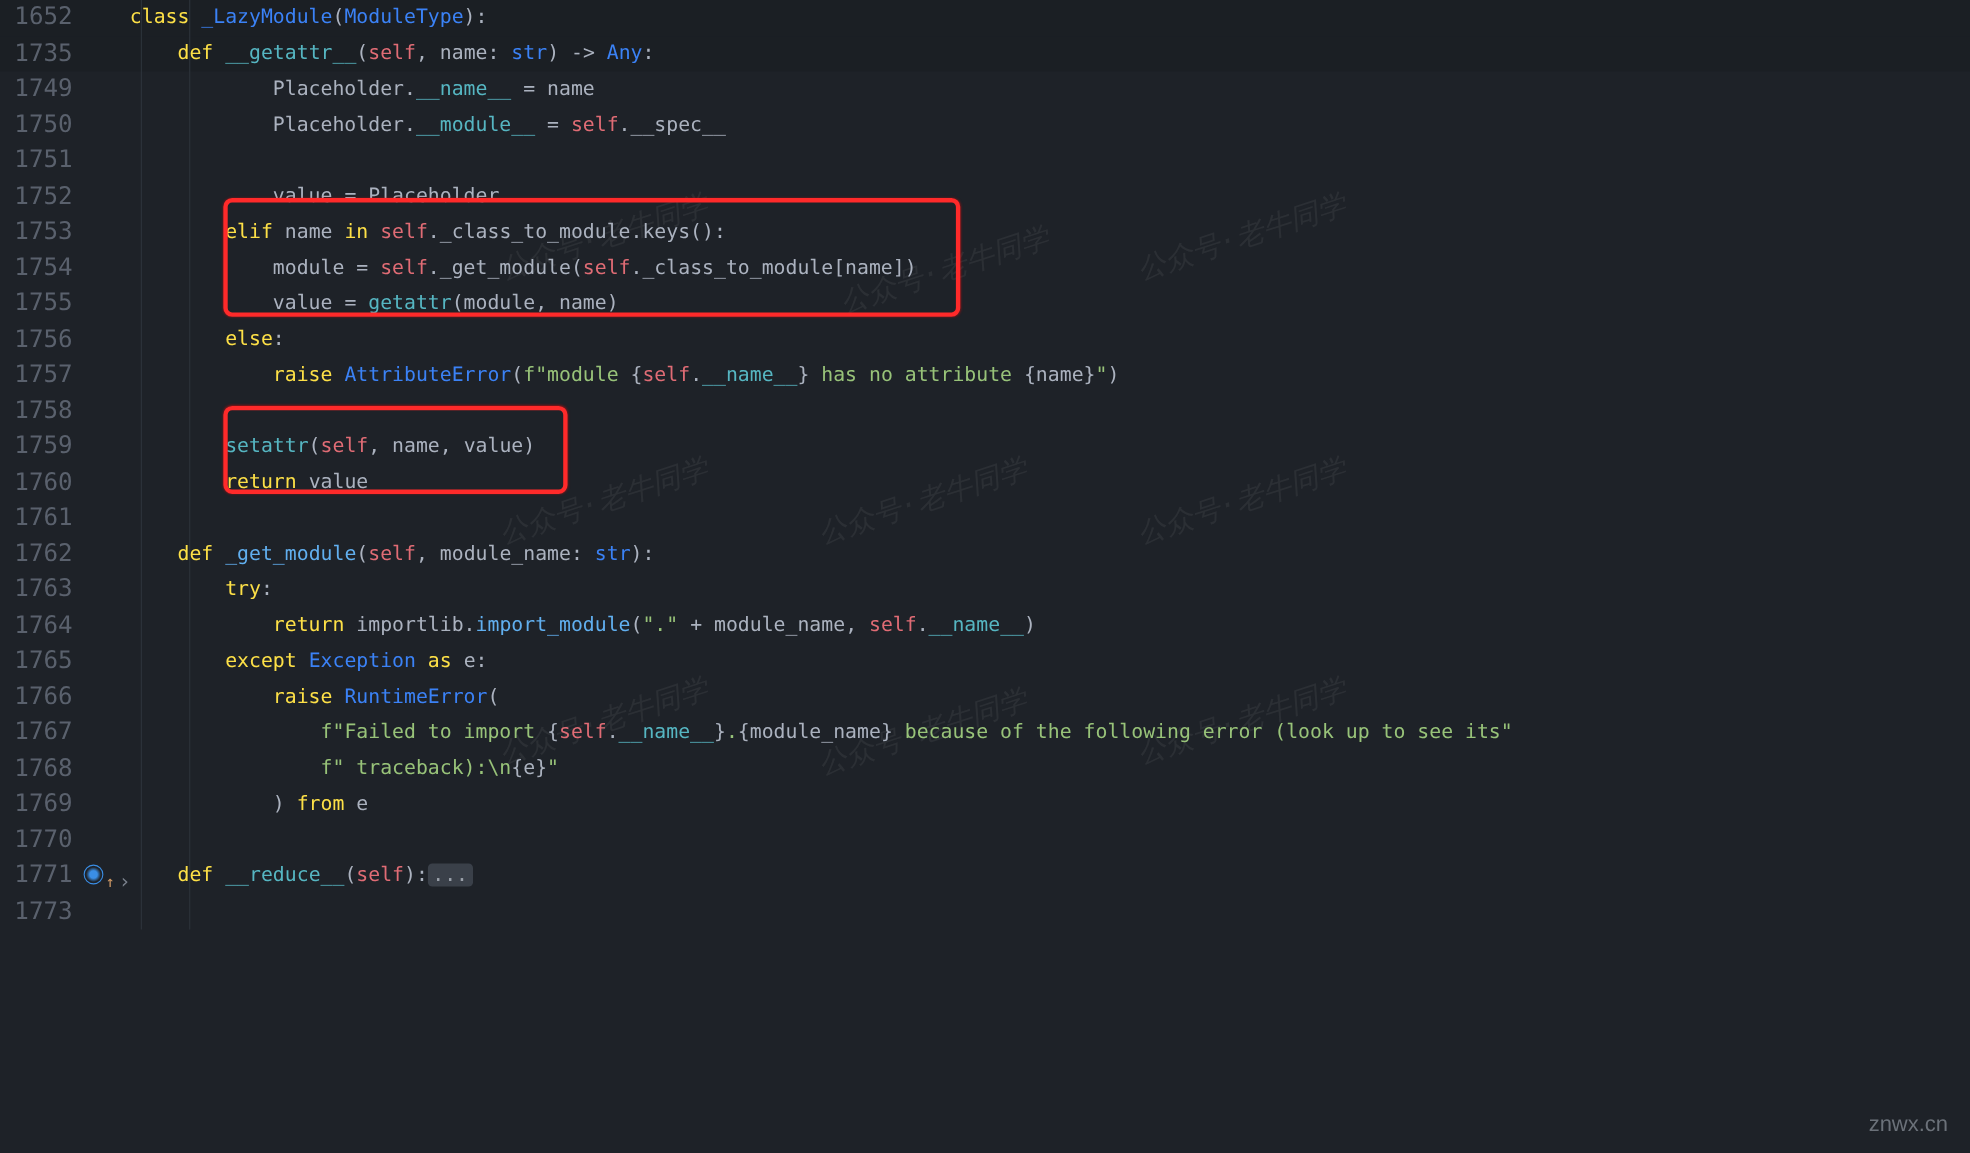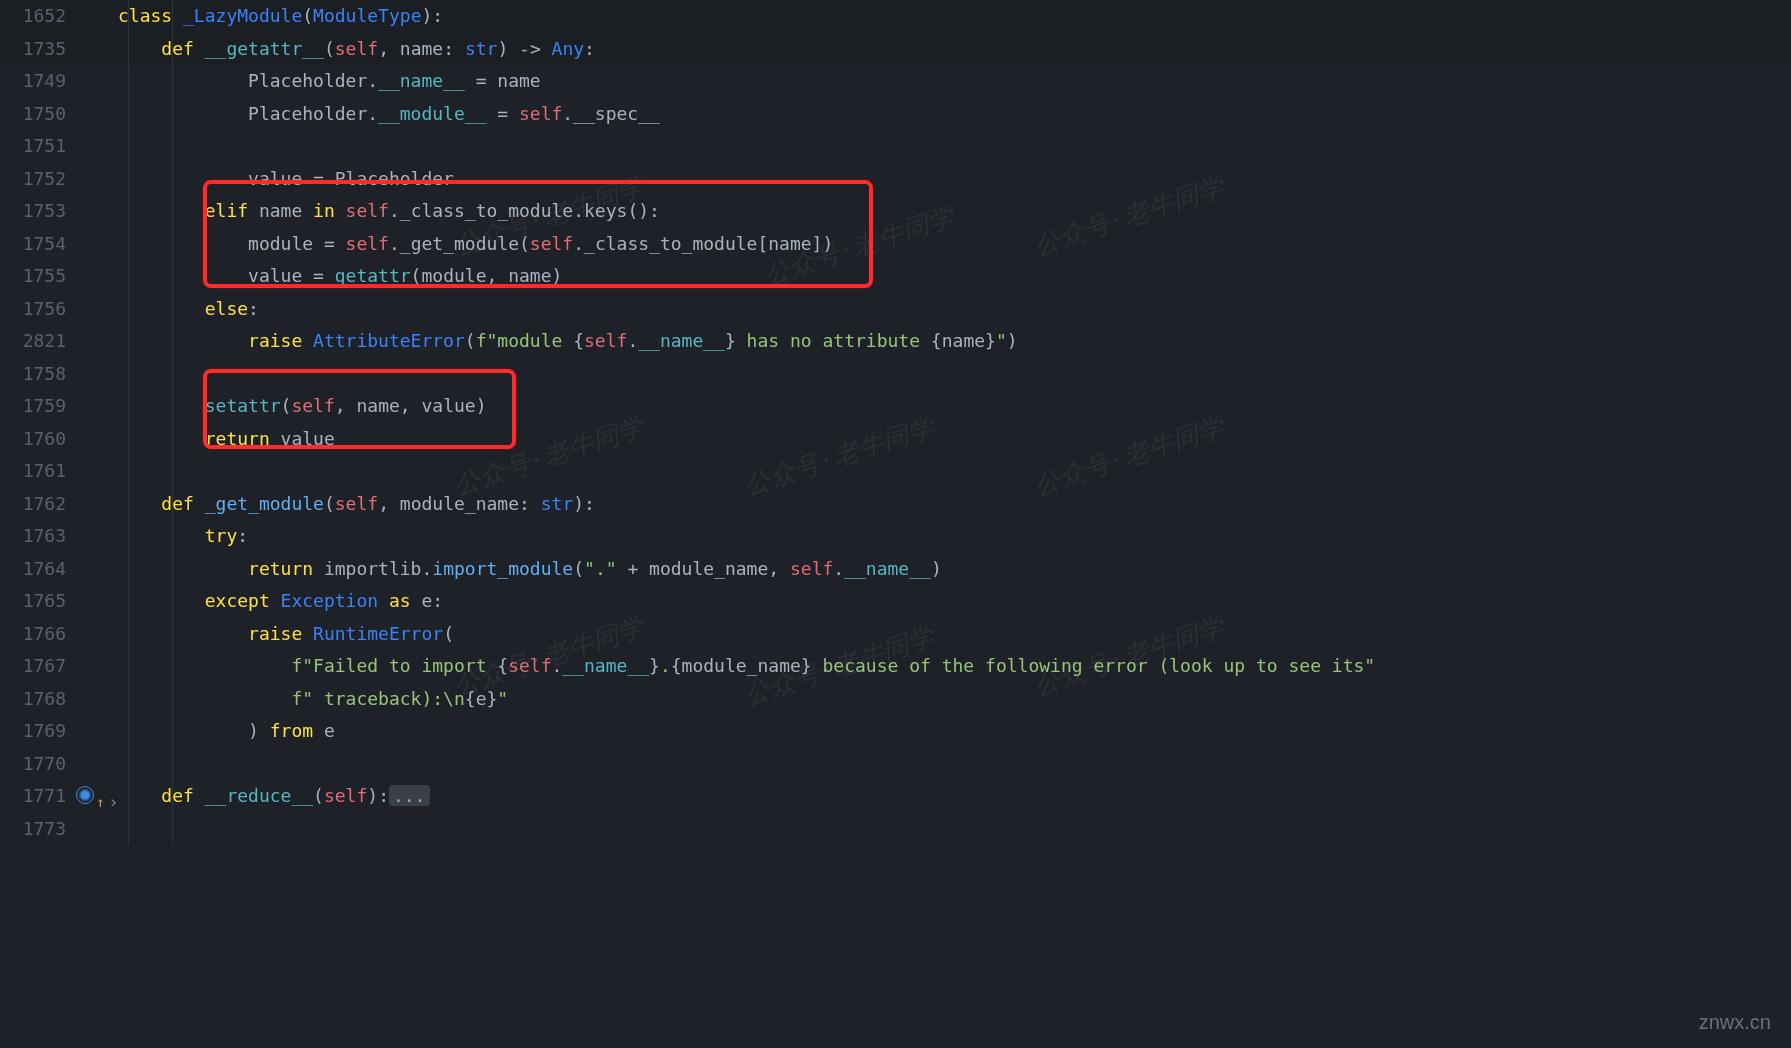--- a/index.html
+++ b/index.html
@@ -12,21 +12,21 @@
     overflow-x: hidden;
     width: 1791px;
     height: 1048px;
     position: relative;
   }
   .editor {
     display: flex;
     width: 100%;
   }
   .line { height: 32.5px; display: flex; }
-  .ln { width: 76px; text-align: right; padding-right: 10px; color: #5a616d; flex-shrink:0; font-size:18px;}
+  .ln { width: 76px; text-align: right; padding-right: 10px; color: #5a616d; flex-shrink:0; font-size:22px;}
   .gut-ex { width: 42px; flex-shrink:0; position:relative; }
   .txt { flex:1; white-space: pre; position:relative; }
 
   
   .sticky1 { background: #1b1f24; }
   .sticky2 { background: #1b1f24; }
 
   
   .kw { color: #fde047; } 
   .fn { color: #61afef; } 
@@ -197,21 +197,21 @@
   <div class="txt"><span>            </span><span class="id">value</span><span class="punc"> = </span><span class="getattr">getattr</span><span class="punc">(</span><span class="id">module</span><span class="punc">, </span><span class="id">name</span><span class="punc">)</span></div>
 </div>
 
 <div class="line">
   <div class="ln">1756</div>
         <div class="gut-ex"></div>
   <div class="txt"><span>        </span><span class="kw">else</span><span class="punc">:</span></div>
 </div>
 
 <div class="line">
-  <div class="ln">2821</div>
+  <div class="ln">1757</div>
         <div class="gut-ex"></div>
   <div class="txt"><span>            </span><span class="kw">raise</span><span> </span><span class="cls">AttributeError</span><span class="punc">(</span><span class="str">f</span><span class="str">"module </span><span class="punc">{</span><span class="self">self</span><span class="punc">.</span><span class="mg">__name__</span><span class="punc">}</span><span class="str"> has no attribute </span><span class="punc">{</span><span class="id">name</span><span class="punc">}</span><span class="str">"</span><span class="punc">)</span></div>
 </div>
 
 <div class="line">
   <div class="ln">1758</div>
         <div class="gut-ex"></div>
   <div class="txt"></div>
 </div>
 

